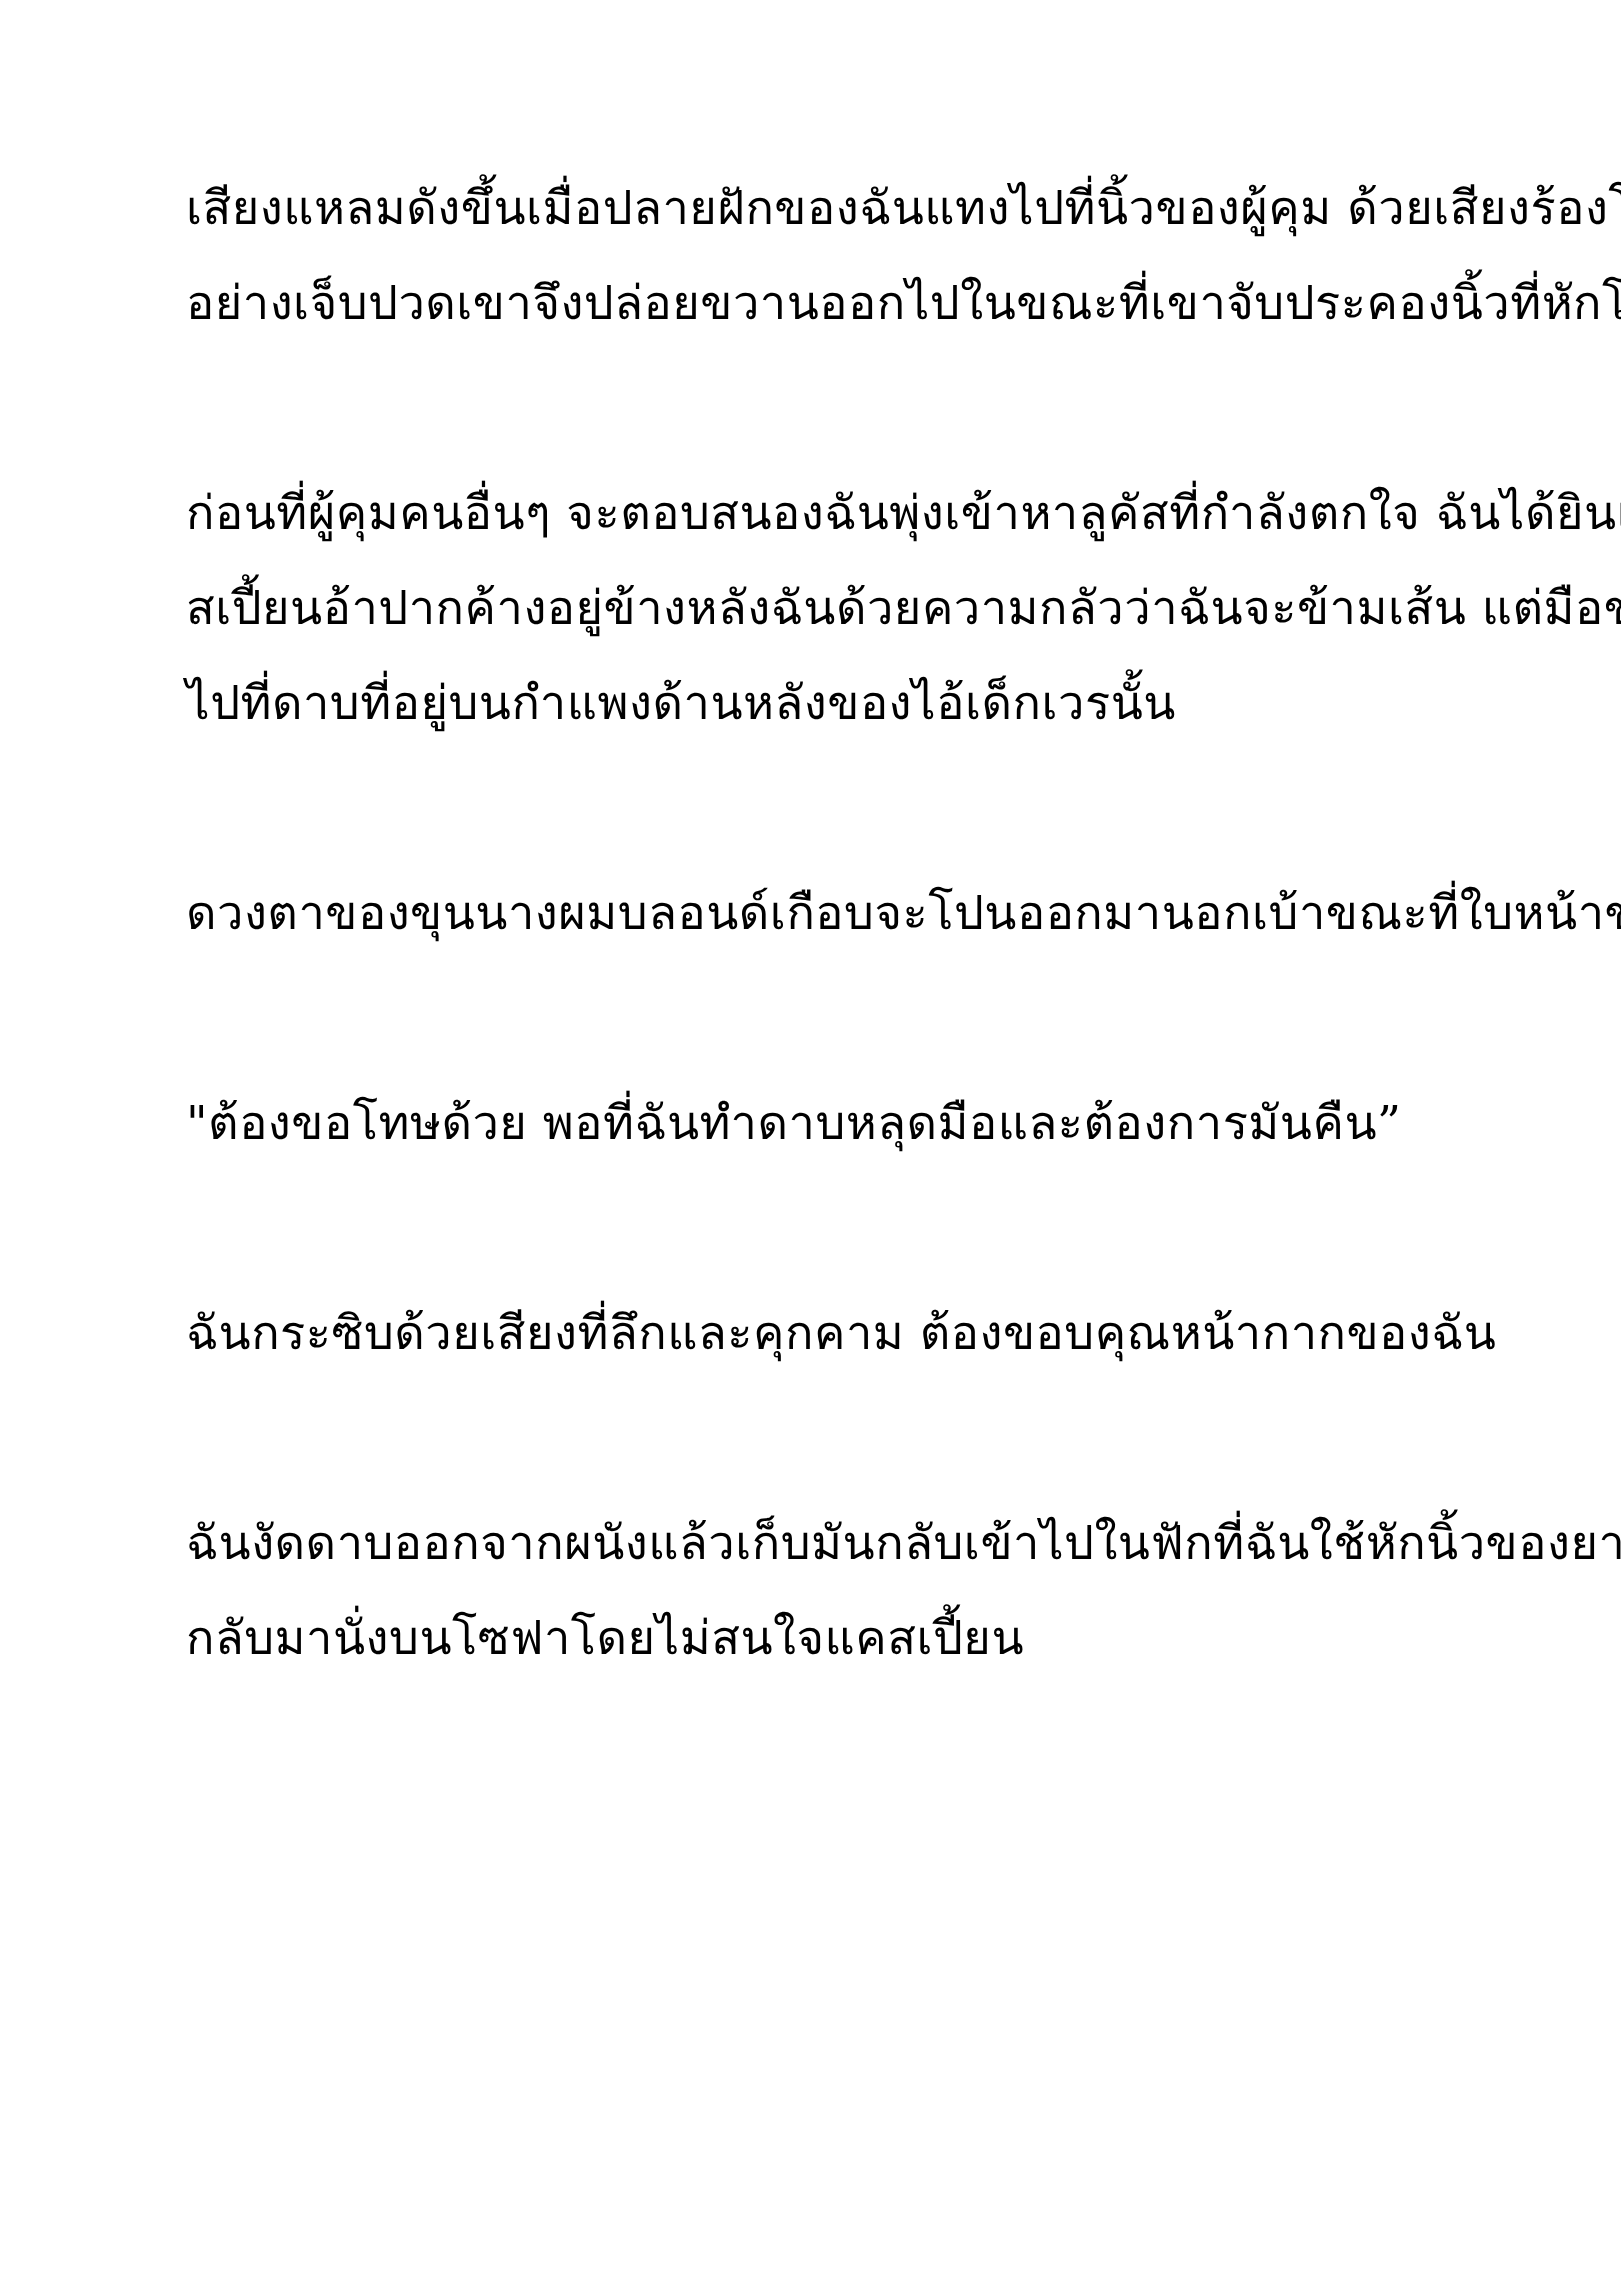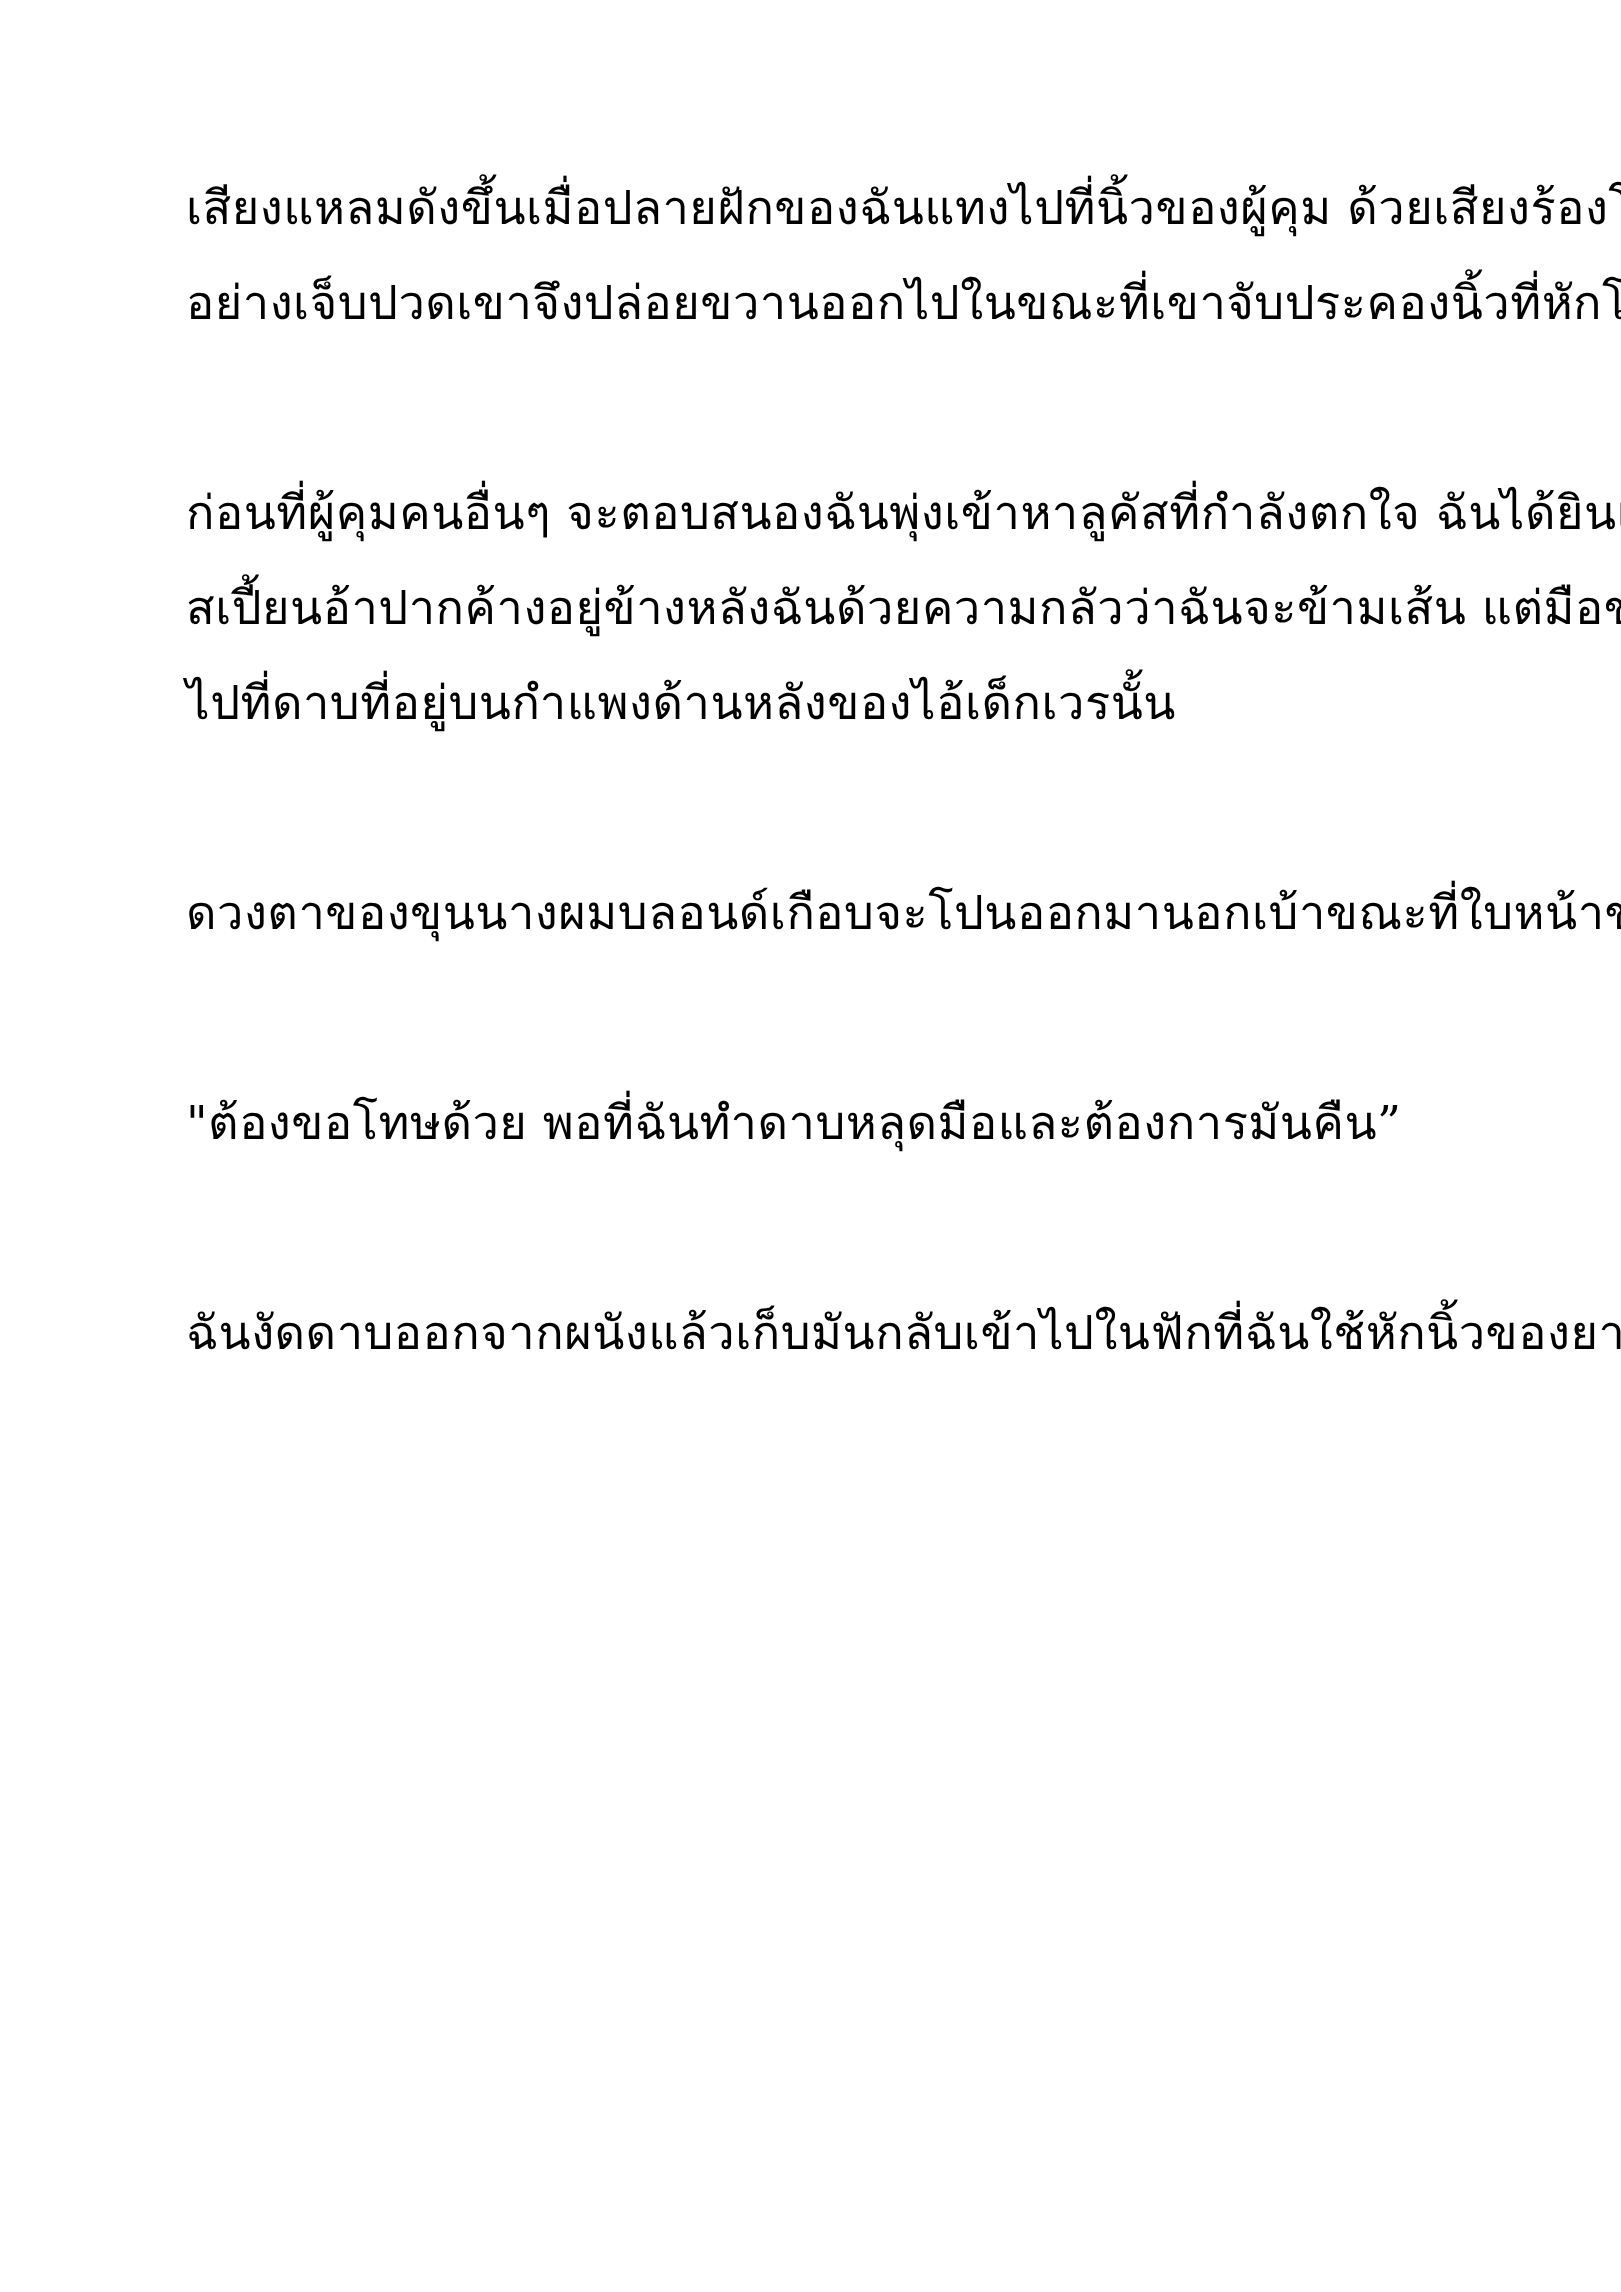--- a/index.html
+++ b/index.html
@@ -52,19 +52,23 @@
   </div>
 
   <div class="paragraph">
     <div class="text-line">ดวงตาของขุนนางผมบลอนด์เกือบจะโปนออกมานอกเบ้าขณะที่ใบหน้าของเขาอยู่</div>
   </div>
 
   <div class="paragraph">
     <div class="text-line">"ต้องขอโทษด้วย พอที่ฉันทำดาบหลุดมือและต้องการมันคืน”</div>
   </div>
 
+  <div class="paragraph">
+    <div class="text-line">ฉันกระซิบด้วยเสียงที่ลึกและคุกคาม ต้องขอบคุณหน้ากากของฉัน</div>
+  </div>
 
   <div class="paragraph">
     <div class="text-line">ฉันงัดดาบออกจากผนังแล้วเก็บมันกลับเข้าไปในฟักที่ฉันใช้หักนิ้วของยาม ฉันหันหลัง</div>
+    <div class="text-line">กลับมานั่งบนโซฟาโดยไม่สนใจแคสเปี้ยน</div>
   </div>
 
 </div>
 
 
 </body></html>

